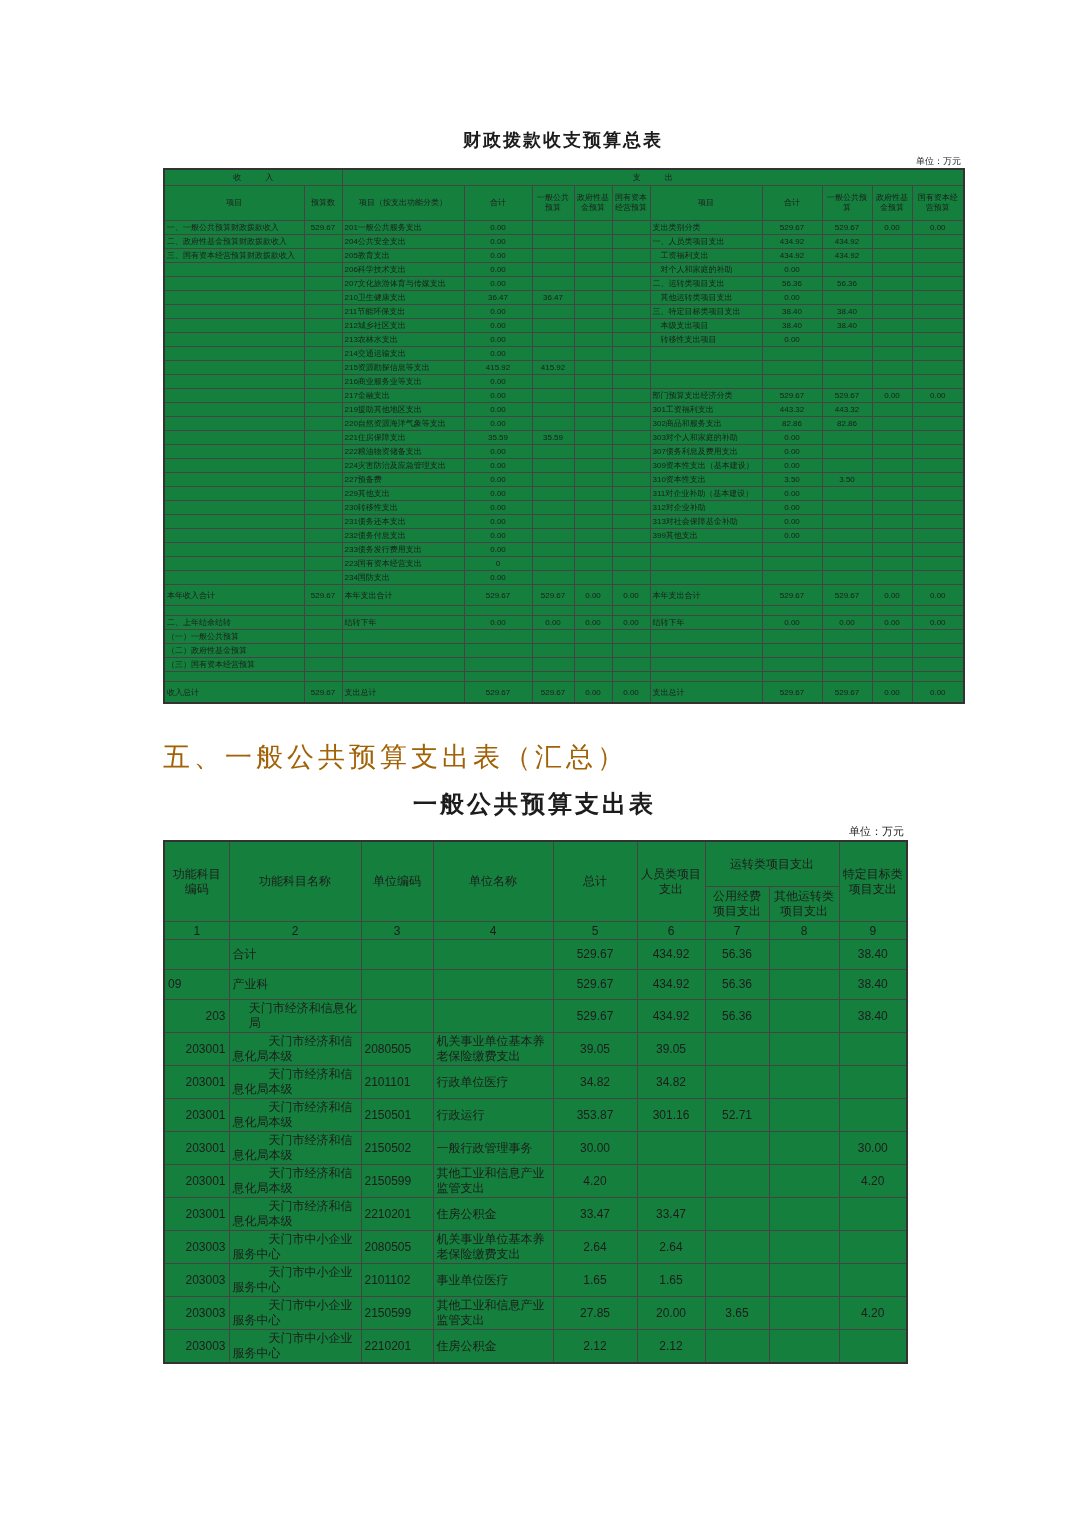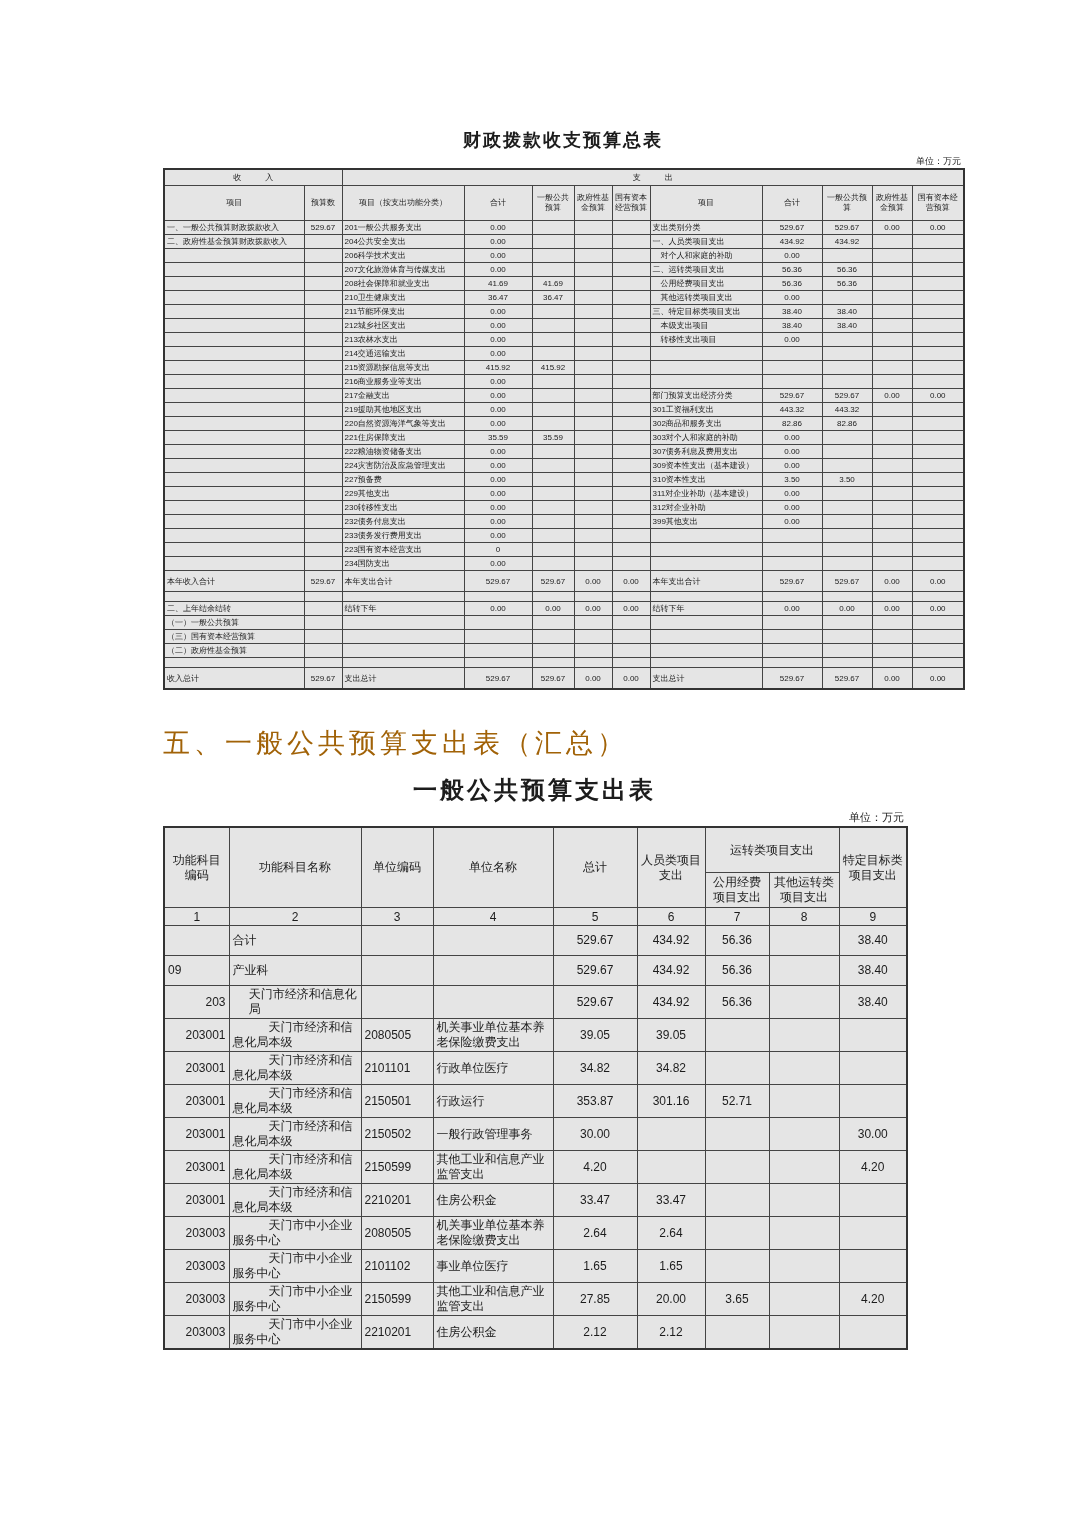--- a/index.html
+++ b/index.html
@@ -9,21 +9,21 @@
   .t1-wrap{width:800px;margin:0 0 0 163px;padding-top:128px;border-radius:19px;}
   .t2-wrap{width:743px;margin:0 0 0 163px;}
 
   .doc-title{text-align:center;font-weight:bold;font-size:18px;letter-spacing:2px;line-height:24px;}
   .t2-title{font-size:24px;letter-spacing:3px;line-height:28px;}
   .unit{text-align:right;font-size:9px;line-height:12px;margin:3px 2px 1px 0;}
   .unit2{font-size:11px;line-height:14px;margin:6px 2px 2px 0;}
 
   .section-heading{margin:36px 0 16px 163px;font-family:Liberation Serif, serif;font-size:27px;letter-spacing:4px;line-height:34px;color:#a16207;}
 
-  table{border-collapse:collapse;table-layout:fixed;background:#e5e5e5;}
+  table{border-collapse:collapse;table-layout:fixed;background:#15803d;}
   .t1{width:800px;border:2px solid #333;}
   .t1 th,.t1 td{border:1px solid #444;font-size:8px;font-weight:normal;padding:0 2px;overflow:hidden;}
   .t1 thead tr.span-row th{height:15px;letter-spacing:0;}
   .t1 thead tr.col-row th{height:34px;line-height:10px;white-space:normal;text-align:center;}
   .t1 td{height:13px;line-height:11px;white-space:pre;text-align:center;}
   .t1 td:nth-child(1),.t1 td:nth-child(3),.t1 td:nth-child(8){text-align:left;}
   .t1 tr.tall td{height:20px;}
   .t1 tr.thin td{height:9px;}
 
   .t2{width:743px;border:2px solid #333;}
@@ -106,20 +106,34 @@
             <td></td>
             <td></td>
             <td></td>
             <td>一、人员类项目支出</td>
             <td>434.92</td>
             <td>434.92</td>
             <td></td>
             <td></td>
           </tr>
           <tr>
+            <td>三、国有资本经营预算财政拨款收入</td>
+            <td></td>
+            <td>205教育支出</td>
+            <td>0.00</td>
+            <td></td>
+            <td></td>
+            <td></td>
+            <td>　工资福利支出</td>
+            <td>434.92</td>
+            <td>434.92</td>
+            <td></td>
+            <td></td>
+          </tr>
+          <tr>
             <td></td>
             <td></td>
             <td>206科学技术支出</td>
             <td>0.00</td>
             <td></td>
             <td></td>
             <td></td>
             <td>　对个人和家庭的补助</td>
             <td>0.00</td>
             <td></td>
@@ -136,34 +150,20 @@
             <td></td>
             <td>二、运转类项目支出</td>
             <td>56.36</td>
             <td>56.36</td>
             <td></td>
             <td></td>
           </tr>
           <tr>
             <td></td>
             <td></td>
-            <td>208社会保障和就业支出</td>
-            <td>41.69</td>
-            <td>41.69</td>
-            <td></td>
-            <td></td>
-            <td>　公用经费项目支出</td>
-            <td>56.36</td>
-            <td>56.36</td>
-            <td></td>
-            <td></td>
-          </tr>
-          <tr>
-            <td></td>
-            <td></td>
             <td>210卫生健康支出</td>
             <td>36.47</td>
             <td>36.47</td>
             <td></td>
             <td></td>
             <td>　其他运转类项目支出</td>
             <td>0.00</td>
             <td></td>
             <td></td>
             <td></td>
@@ -374,20 +374,34 @@
             <td></td>
             <td>312对企业补助</td>
             <td>0.00</td>
             <td></td>
             <td></td>
             <td></td>
           </tr>
           <tr>
             <td></td>
             <td></td>
+            <td>231债务还本支出</td>
+            <td>0.00</td>
+            <td></td>
+            <td></td>
+            <td></td>
+            <td>313对社会保障基金补助</td>
+            <td>0.00</td>
+            <td></td>
+            <td></td>
+            <td></td>
+          </tr>
+          <tr>
+            <td></td>
+            <td></td>
             <td>232债务付息支出</td>
             <td>0.00</td>
             <td></td>
             <td></td>
             <td></td>
             <td>399其他支出</td>
             <td>0.00</td>
             <td></td>
             <td></td>
             <td></td>
@@ -484,35 +498,35 @@
             <td></td>
             <td></td>
             <td></td>
             <td></td>
             <td></td>
             <td></td>
             <td></td>
             <td></td>
           </tr>
           <tr>
+            <td>（二）政府性基金预算</td>
+            <td></td>
+            <td></td>
+            <td></td>
+            <td></td>
+            <td></td>
+            <td></td>
+            <td></td>
+            <td></td>
+            <td></td>
+            <td></td>
+            <td></td>
+          </tr>
+          <tr>
             <td>（三）国有资本经营预算</td>
-            <td></td>
-            <td></td>
-            <td></td>
-            <td></td>
-            <td></td>
-            <td></td>
-            <td></td>
-            <td></td>
-            <td></td>
-            <td></td>
-            <td></td>
-          </tr>
-          <tr>
-            <td>（二）政府性基金预算</td>
             <td></td>
             <td></td>
             <td></td>
             <td></td>
             <td></td>
             <td></td>
             <td></td>
             <td></td>
             <td></td>
             <td></td>

